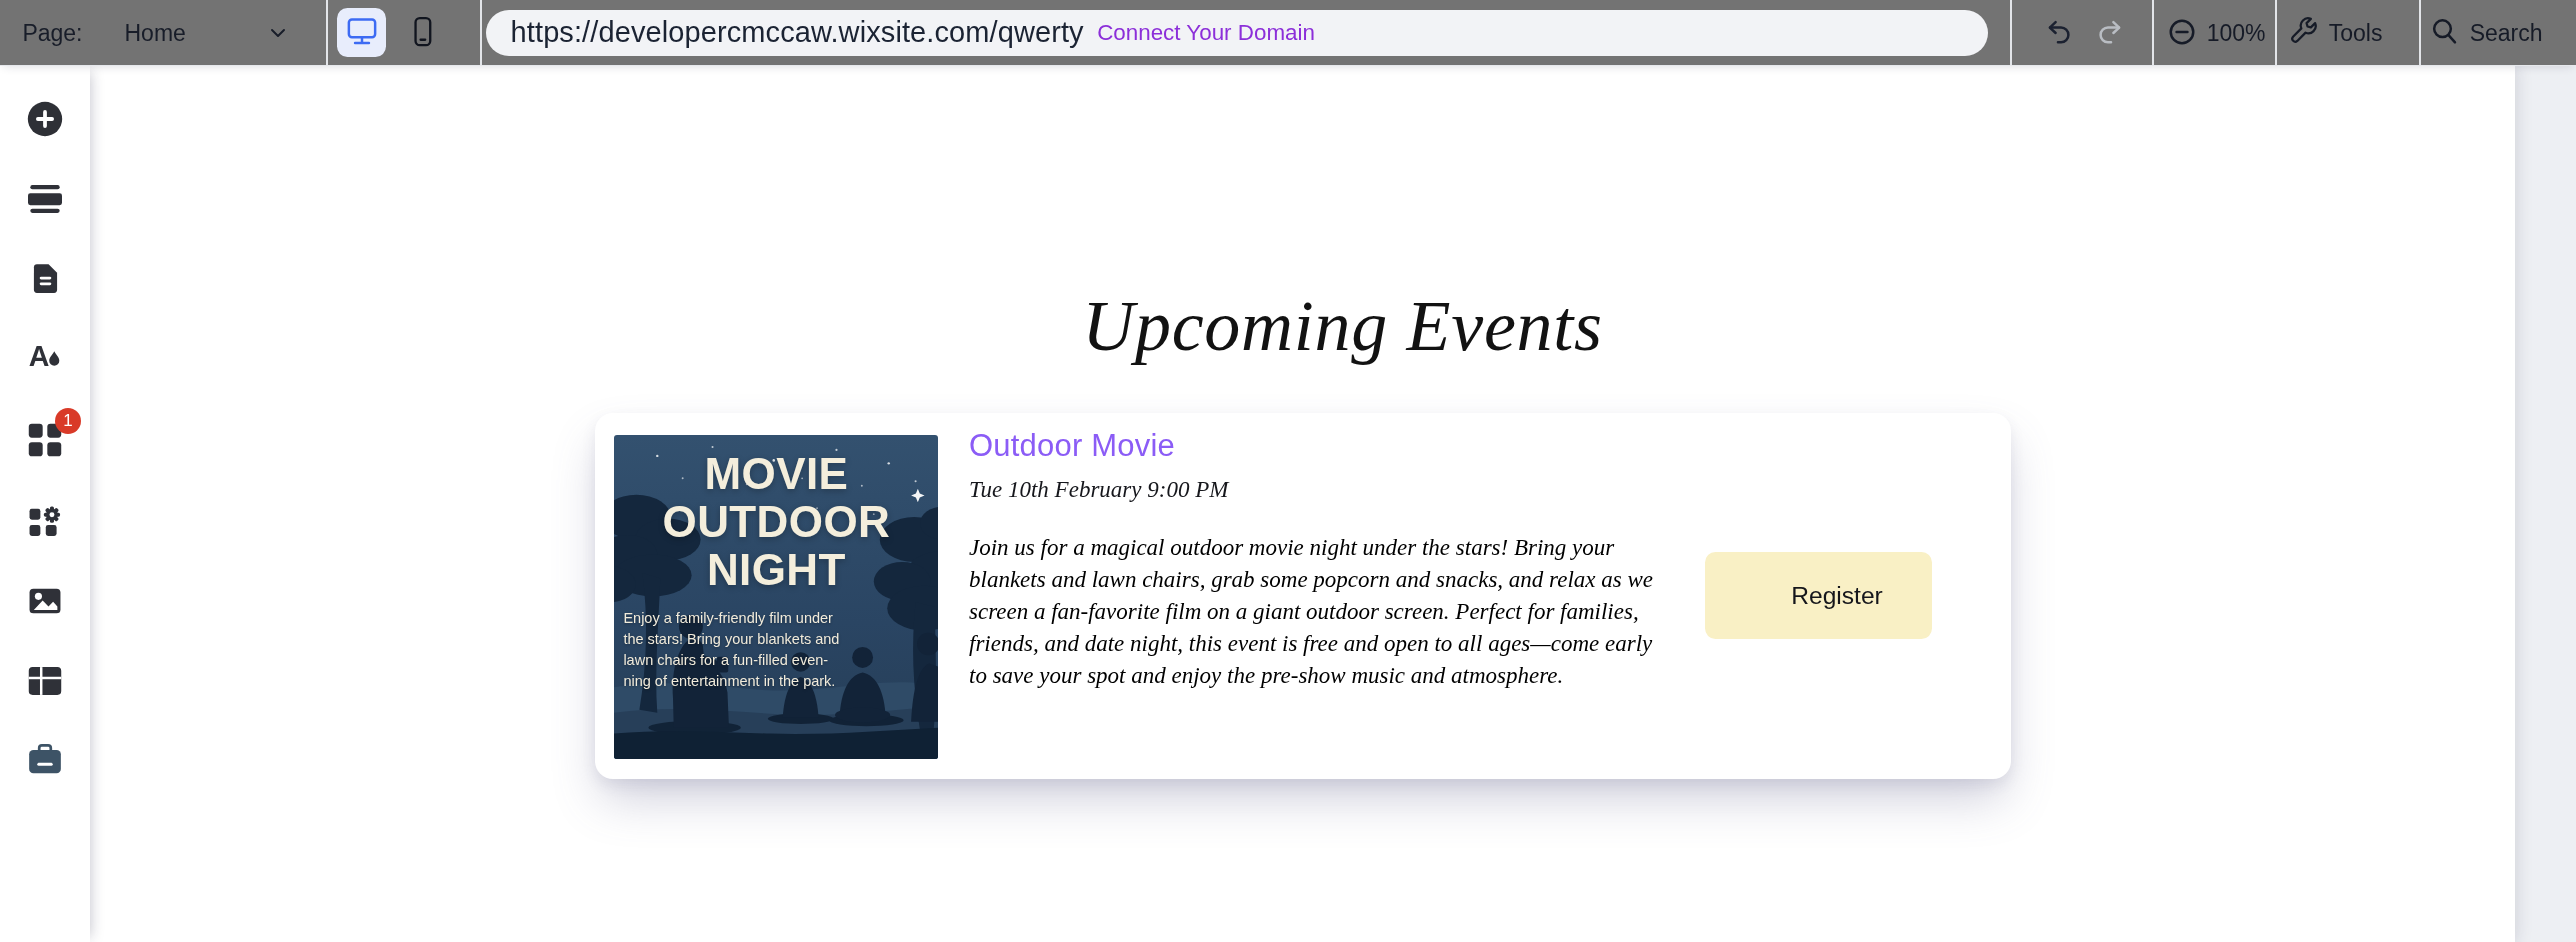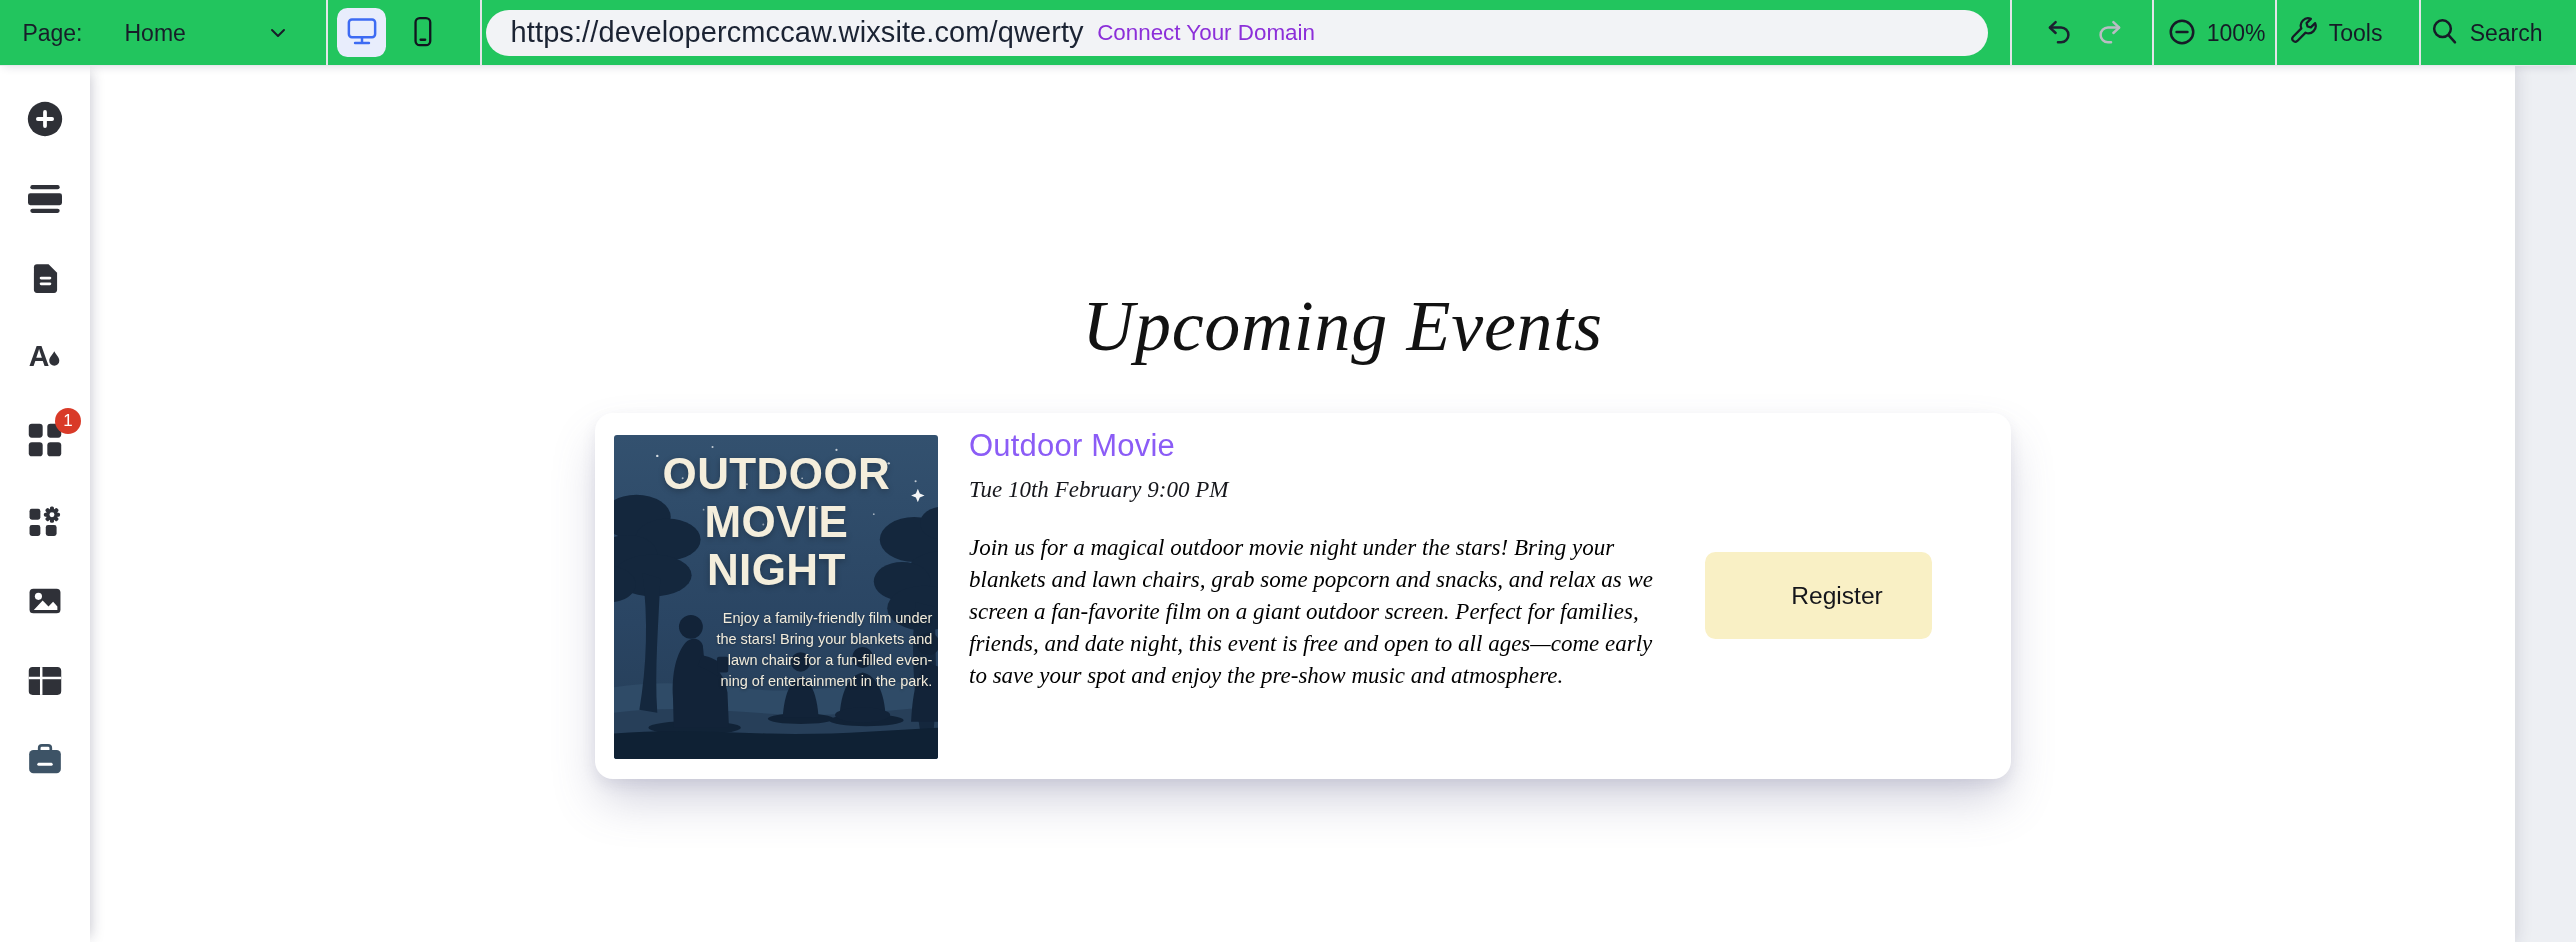--- a/index.html
+++ b/index.html
@@ -1,20 +1,20 @@
 <!DOCTYPE html>
 <html style="font-size:12px"><head>
 <meta charset="utf-8">
 <style>
   * { margin:0; padding:0; box-sizing:border-box; }
   html,body { width:2576px; height:943px; overflow:hidden; }
   body { font-family:"Liberation Sans", sans-serif; background:#ffffff; position:relative; }
 
   
-  .topbar { position:absolute; left:0; top:0; width:2576px; height:66px; background:#22c55e;
+  .topbar { position:absolute; left:0; top:0; width:2576px; height:66px; background:#737373;
             border-bottom:0.7px solid #e6e8ec; box-shadow:0 3.7px 9px -3px rgba(30,30,60,.14); z-index:30; }
   .topbar .vsep { position:absolute; top:0; bottom:0; width:1.5px; background:#e3e5e9; }
   .page-selector { position:absolute; left:22.4px; top:0; height:66px; display:flex; align-items:center; cursor:pointer; }
   .page-selector .lbl { font-size:23px; font-weight:500; color:#181d29; }
   .page-selector .val { font-size:23px; font-weight:500; color:#181d29; margin-left:42px; }
   .page-selector .chev { margin-left:80px; display:flex; align-items:center; }
   .device-btn { position:absolute; top:8.2px; width:49px; height:49px; border-radius:10.4px;
                 display:flex; align-items:center; justify-content:center; cursor:pointer; }
   .device-desktop { left:337px; background:#e8edfc; }
   .device-mobile { left:401px; top:12px; width:42px; height:42px; }
@@ -43,21 +43,21 @@
                     font-family:"Liberation Serif", serif; font-style:italic; font-weight:400;
                     font-size:72px; color:#121212; letter-spacing:0.7px; cursor:default;margin-left:40px; }
   .event-card { position:absolute; left:505px; top:347px; width:1416px; height:366px; background:#ffffff;
                 border-radius:18px; box-shadow:0 6px 13.4px rgba(80,80,120,.10), 0 25px 48px -6px rgba(96,96,140,.30); }
   .poster { position:absolute; left:19.4px; top:21.6px; width:324px; height:324px; border-radius:3px; overflow:hidden;
             background:linear-gradient(180deg,#33516f 0%, #2a4563 58%, #253d56 100%); }
   .poster svg { position:absolute; inset:0; }
   .poster-title { position:absolute; left:0; right:0; top:15px; text-align:center; color:#f4eedc;
                   font-size:44px; line-height:48px; font-weight:800; letter-spacing:0.4px;
                   text-shadow:0 1.5px 6px rgba(0,0,0,.25); }
-  .poster-sub { position:absolute; left:9px; right:6px; top:173px; text-align:right; color:#f1ebdb;
+  .poster-sub { position:absolute; left:9px; right:6px; top:173px; text-align:left; color:#f1ebdb;
                 font-size:14.5px; line-height:21.3px; font-weight:500; text-shadow:0 0.7px 3px rgba(0,0,0,.3); }
   .ev-title { position:absolute; left:374px; top:15px; font-size:31px; color:#8b5cf6; letter-spacing:0.2px; }
   .ev-date  { position:absolute; left:374px; top:64px; font-family:"Liberation Serif", serif; font-style:italic;
               font-size:23px; color:#16171c; }
   .ev-desc  { position:absolute; left:374px; top:119px; width:686px; font-family:"Liberation Serif", serif; font-style:italic;
               font-size:23px; line-height:32px; color:#000000; }
   .register-btn { position:absolute; left:1110px; top:139px; width:227px; height:87px; border-radius:10.4px;
                   background:#f9f0c5; border:none; font-family:"Liberation Sans", sans-serif;
                   font-size:24.6px; color:#15161b; display:flex; align-items:center; justify-content:center; cursor:pointer;padding-left:37px; }
 </style>
@@ -223,22 +223,22 @@
             <path d="M226 378 C228 348 236 328 250 324 C264 328 272 348 274 378 Z"></path>
             <circle cx="333" cy="298" r="14"></circle>
             <path d="M302 378 C304 344 314 322 333 318 C352 322 362 344 364 378 Z"></path>
             <ellipse cx="333" cy="375" rx="37" ry="10"></ellipse>
             <circle cx="421" cy="280" r="15"></circle>
             <path d="M398 384 C400 340 408 312 422 306 L434 310 L434 384 Z"></path>
           </g>
           <path d="M0 400 C70 394 140 398 210 400 C290 402 360 396 434 392 L434 434 L0 434 Z" fill="#0f2134"></path>
         </svg>
         <div class="poster-title">
+          <div>MOVIE</div>
           <div>OUTDOOR</div>
-          <div>MOVIE</div>
           <div>NIGHT</div>
         </div>
         <div class="poster-sub">
           <div>Enjoy a family-friendly film under</div>
           <div>the stars! Bring your blankets and</div>
           <div>lawn chairs for a fun-filled even-</div>
           <div>ning of entertainment in the park.</div>
         </div>
       </div>
 

